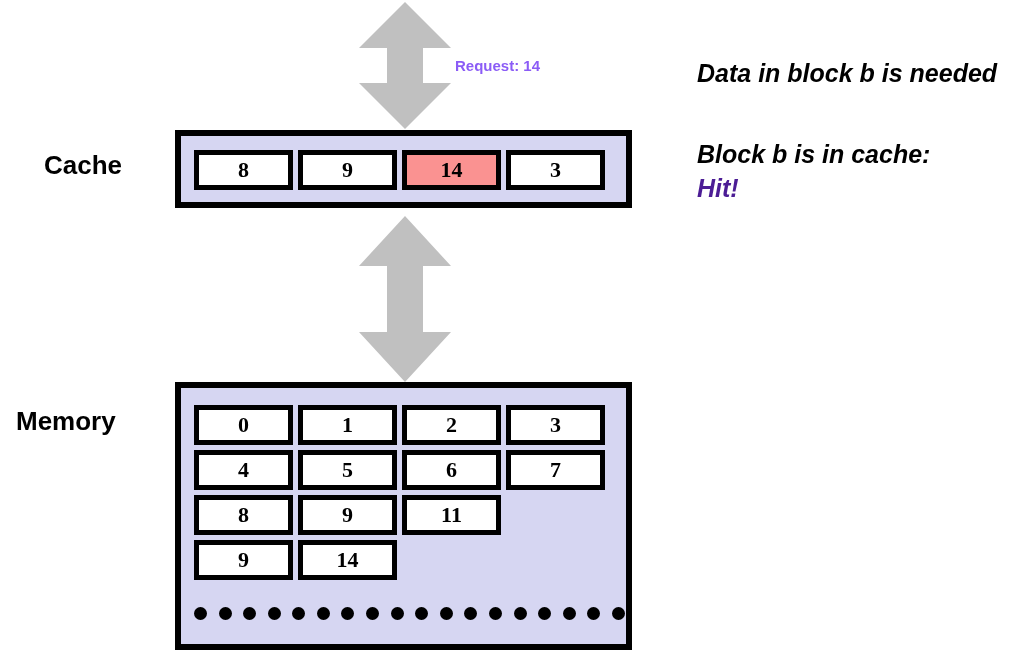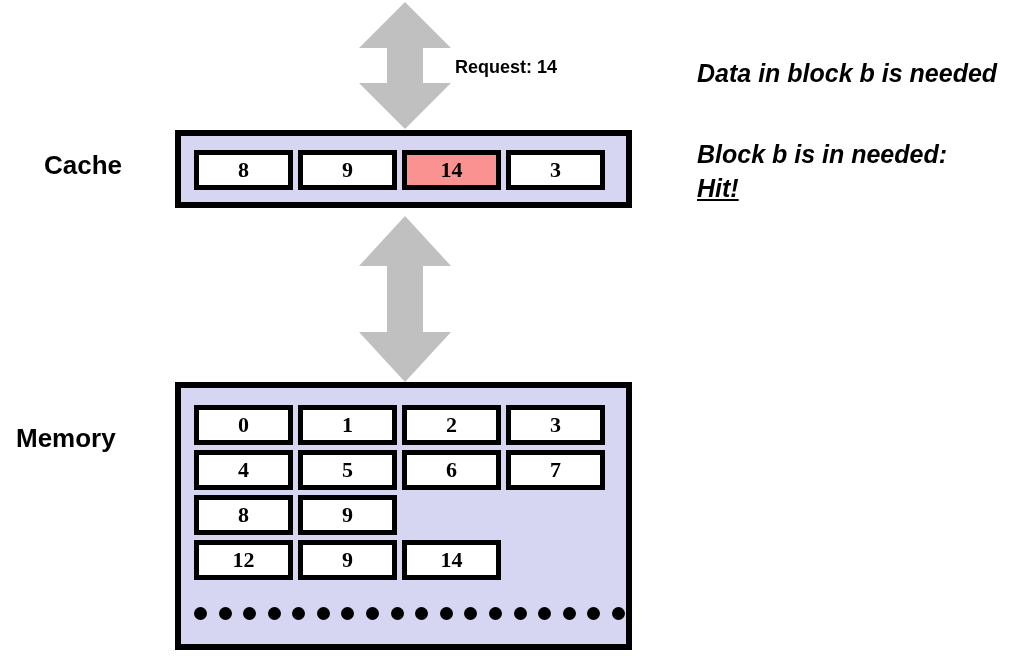--- a/index.html
+++ b/index.html
@@ -20,21 +20,21 @@
     position: absolute;
     font-family: Liberation Sans, sans-serif;
     font-weight: bold;
     font-size: 26px;
     color: #000000;
     letter-spacing: 0px;
     white-space: nowrap;
     line-height: 1;
   }
   #cache-label { left: 44px; top: 152px; }
-  #memory-label { left: 16px; top: 425px; text-align: right; }
+  #memory-label { left: 16px; top: 408px; text-align: right; }
 
   
   .arrow {
     position: absolute;
   }
   .arrow svg { display: block; }
 
   
   .unit-box {
     position: absolute;
@@ -112,43 +112,42 @@
     background: #000000;
   }
 
   
   #request-label {
     position: absolute;
     left: 455px;
     top: 58px;
     font-family: "Liberation Sans", sans-serif;
     font-weight: bold;
-    font-size: 18px;
-    color: #000000;
+    font-size: 15px;
+    color: #8b5cf6;
     white-space: nowrap;
     line-height: 1;
   }
   .note {
     position: absolute;
     font-family: "Liberation Sans", sans-serif;
     font-weight: bold;
     font-style: italic;
     font-size: 25px;
     color: #000000;
     white-space: nowrap;
     line-height: 1.28;
     text-align: right;
   }
   #note-needed { left: 697px; top: 57px; }
   #note-incache { left: 697px; top: 138px; }
   #note-hit {
     left: 697px;
     top: 172px;
-    color: #000000;
-    text-decoration: underline;
+    color: #4c1d95;
   }
 </style>
 </head>
 <body>
 
 <div class="arrow" id="arrow-top" style="left:357px; top:0px;">
   <svg width="96" height="131" viewBox="0 0 96 131" aria-hidden="true">
     <polygon points="48,2 94,48 66,48 66,83 94,83 48,129 2,83 30,83 30,48 2,48" fill="#c0c0c0"></polygon>
   </svg>
 </div>
@@ -184,23 +183,23 @@
     </div>
     <div class="mem-row">
       <div class="cell">4</div>
       <div class="cell">5</div>
       <div class="cell">6</div>
       <div class="cell">7</div>
     </div>
     <div class="mem-row">
       <div class="cell">8</div>
       <div class="cell">9</div>
-    </div>
-    <div class="mem-row">
-      <div class="cell">12</div>
+      <div class="cell">11</div>
+    </div>
+    <div class="mem-row">
       <div class="cell">9</div>
       <div class="cell">14</div>
     </div>
   </div>
   <div id="dots-row">
       <span class="dot"></span>
       <span class="dot"></span>
       <span class="dot"></span>
       <span class="dot"></span>
       <span class="dot"></span>
@@ -214,14 +213,14 @@
       <span class="dot"></span>
       <span class="dot"></span>
       <span class="dot"></span>
       <span class="dot"></span>
       <span class="dot"></span>
       <span class="dot"></span>
     </div>
 </div>
 
 <div class="note" id="note-needed">Data in block b is needed</div>
-<div class="note" id="note-incache">Block b is in needed:</div>
+<div class="note" id="note-incache">Block b is in cache:</div>
 <div class="note" id="note-hit">Hit!</div>
 
 </body></html>

